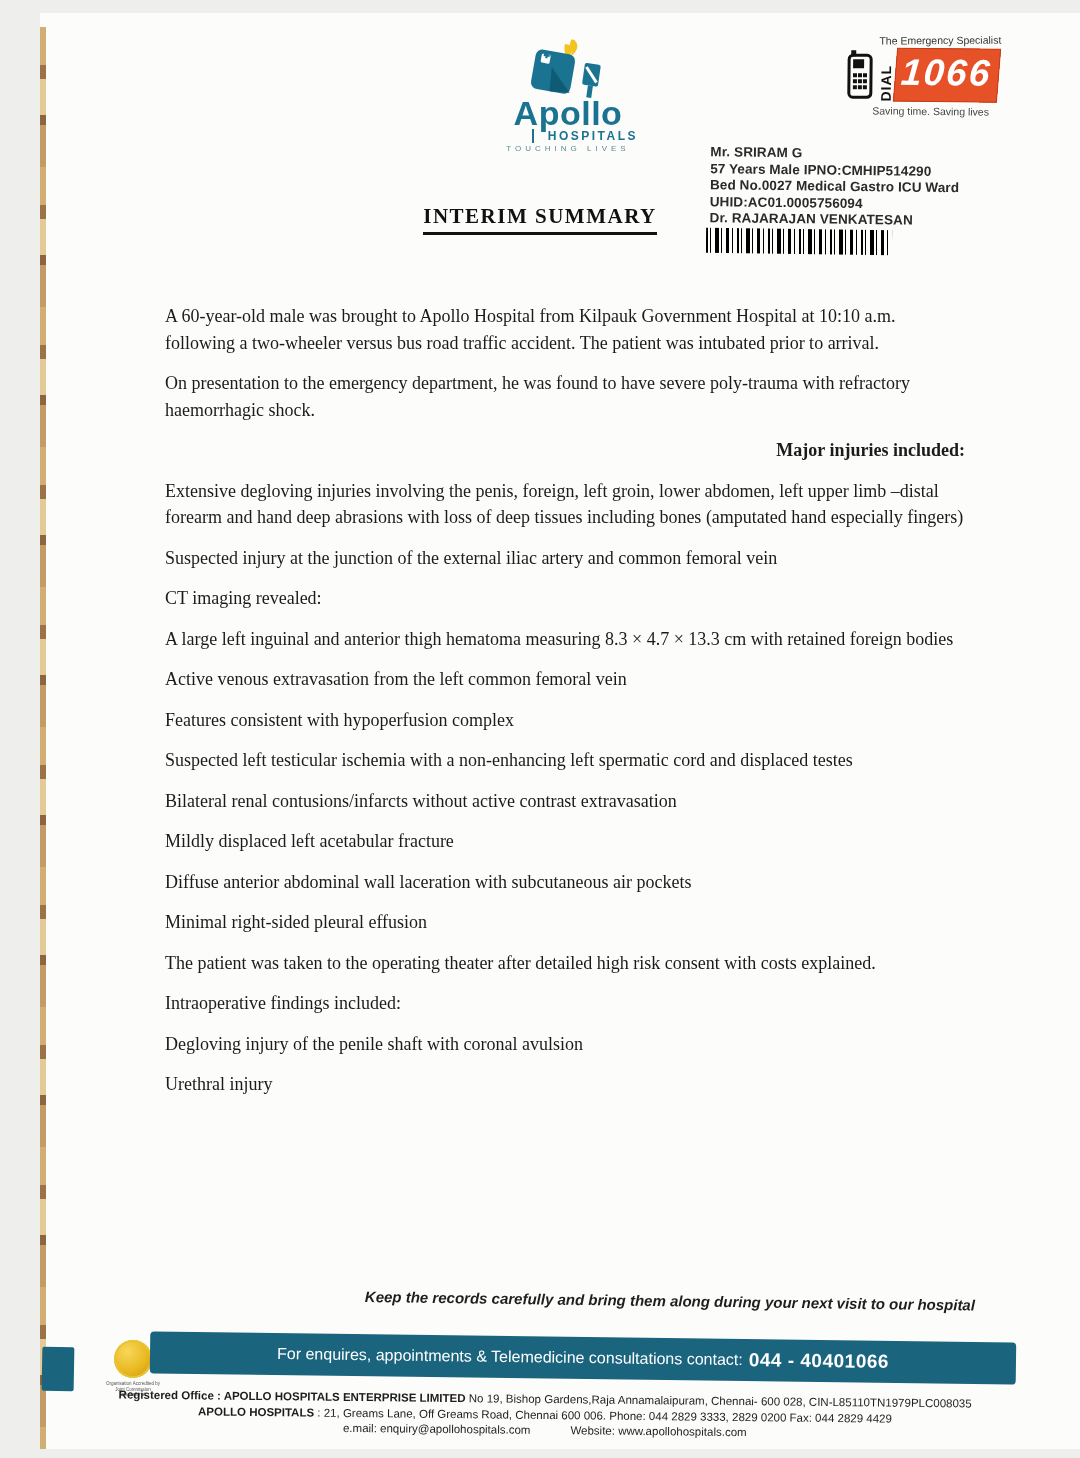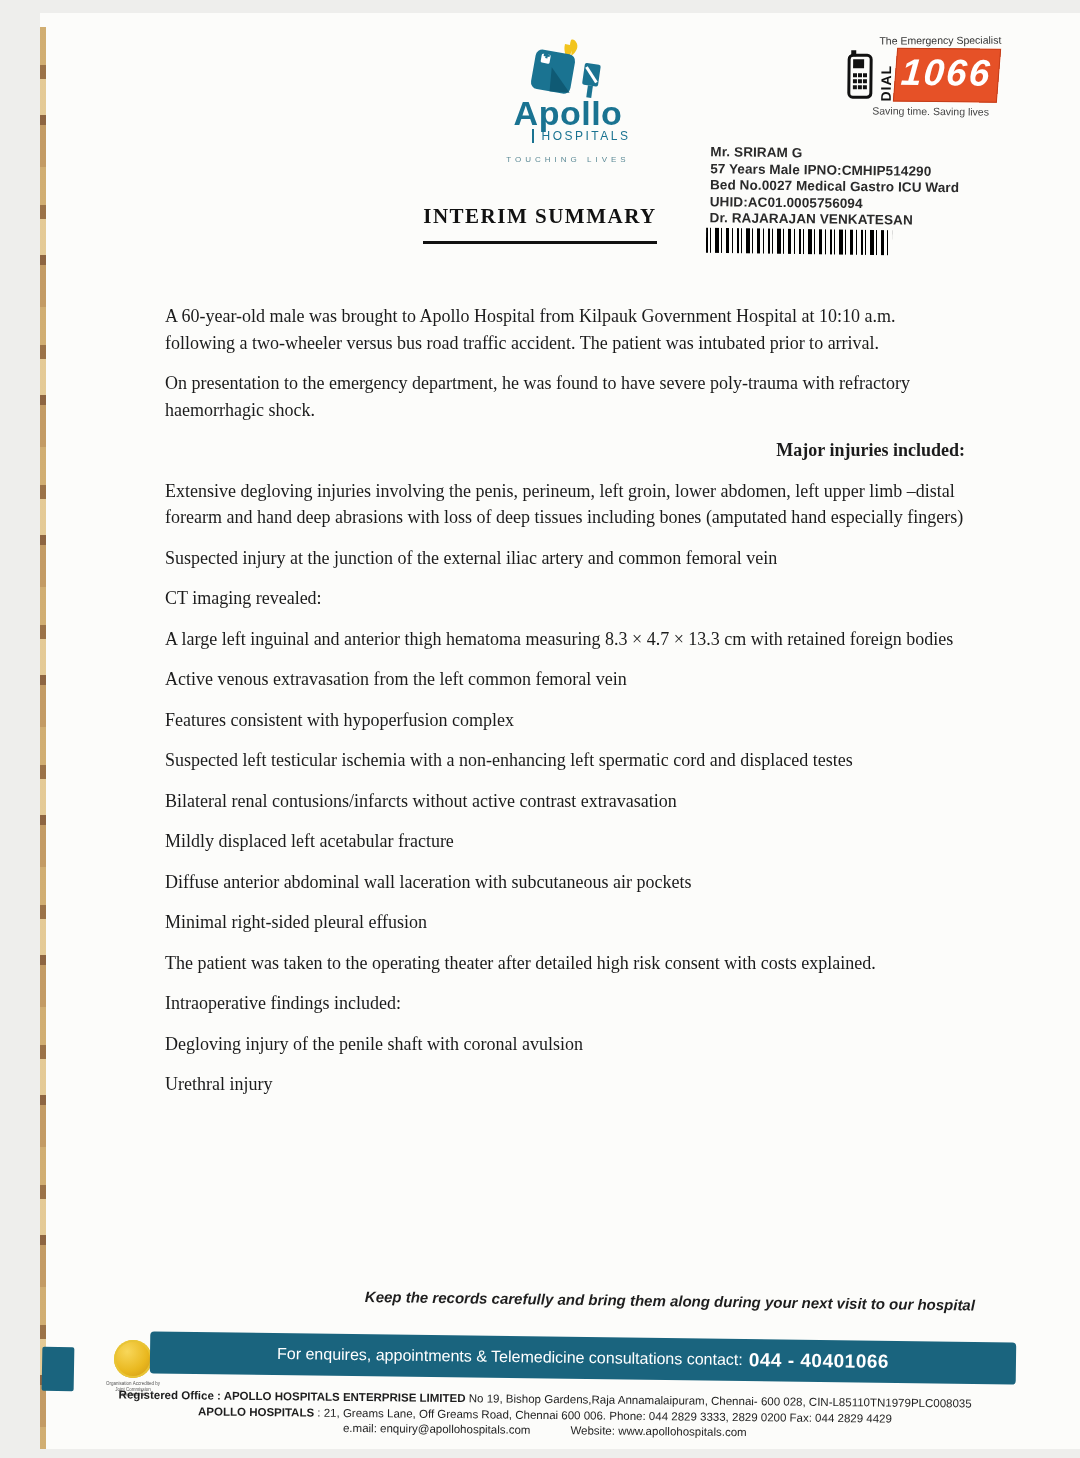--- a/index.html
+++ b/index.html
@@ -21,25 +21,25 @@
   }
 
   
   .logo{position:absolute; left:498px; top:38px; width:140px; text-align:center;}
   .logo-emblem{display:block; margin:0 auto;}
   .logo-word{
     font-weight:bold; font-size:34px; line-height:30px; color:#1a7391;
     letter-spacing:.5px; margin-top:-4px;
   }
   .logo-sub{
-    font-size:12px; letter-spacing:2.5px; color:#1a7391; font-weight:normal;
-    margin:1px 0 0 34px; text-align:center; border-left:2px solid #1a7391; padding-left:0;
+    font-size:12px; letter-spacing:2.5px; color:#1a7391; font-weight:bold;
+    margin:1px 0 0 34px; text-align:right; border-left:2px solid #1a7391; padding-left:0;
   }
   .logo-tag{
-    font-size:8px; letter-spacing:4px; color:#5c8a96; margin-top:12px; text-align:center;
+    font-size:8px; letter-spacing:4px; color:#5c8a96; margin-top:1px; text-align:center;
   }
 
   .emg{position:absolute; left:845px; top:34px; width:172px; transform:rotate(.6deg);}
   .emg-top{font-size:10.5px; color:#333; text-align:center; margin-left:18px; transform:rotate(-1deg);}
   .emg-row{display:flex; align-items:stretch; margin-top:2px;}
   .emg-phone{flex:0 0 auto; margin-top:2px;}
   .emg-dial{
     writing-mode:vertical-rl; transform:rotate(180deg);
     font-weight:bold; font-size:14px; color:#111; letter-spacing:1px;
     display:flex; align-items:center; margin:0 1px 0 3px;
@@ -70,21 +70,21 @@
         #000 26px 27px, transparent 27px 31px);
   }
 
   .doc-title{
     position:absolute; left:340px; top:204px; width:400px; text-align:center;
   }
   .doc-title span{
     display:inline-block;
     font-family:"Liberation Serif", serif; font-weight:bold; font-size:21px;
     letter-spacing:1.5px; color:#111;
-    border-bottom:3px solid #111; padding-bottom:12px;
+    border-bottom:3px solid #111; padding-bottom:3px;
   }
 
   
   .doc-body{
     position:absolute; left:165px; top:281px; width:800px;
     font-family:"Liberation Serif", serif; font-size:18px; line-height:26.5px;
     color:#1b1b1b;
     margin-top:22px;
   }
   .doc-body p{margin:0 0 14px;}
@@ -187,21 +187,21 @@
   <div class="barcode"></div>
 
   <div class="doc-title">
     <span>INTERIM SUMMARY</span>
   </div>
 
   <div class="doc-body">
     <p>A 60-year-old male was brought to Apollo Hospital from Kilpauk Government Hospital at 10:10 a.m. following a two-wheeler versus bus road traffic accident. The patient was intubated prior to arrival.</p>
     <p>On presentation to the emergency department, he was found to have severe poly-trauma with refractory haemorrhagic shock.</p>
     <p class="bold-head">Major injuries included:</p>
-    <p>Extensive degloving injuries involving the penis, perineum, left groin, lower abdomen, left upper limb –distal forearm and hand deep abrasions with loss of deep tissues including bones (amputated hand especially fingers)</p>
+    <p>Extensive degloving injuries involving the penis, foreign, left groin, lower abdomen, left upper limb –distal forearm and hand deep abrasions with loss of deep tissues including bones (amputated hand especially fingers)</p>
     <p>Suspected injury at the junction of the external iliac artery and common femoral vein</p>
     <p>CT imaging revealed:</p>
     <p>A large left inguinal and anterior thigh hematoma measuring 8.3 × 4.7 × 13.3 cm with retained foreign bodies</p>
     <p>Active venous extravasation from the left common femoral vein</p>
     <p>Features consistent with hypoperfusion complex</p>
     <p>Suspected left testicular ischemia with a non-enhancing left spermatic cord and displaced testes</p>
     <p>Bilateral renal contusions/infarcts without active contrast extravasation</p>
     <p>Mildly displaced left acetabular fracture</p>
     <p>Diffuse anterior abdominal wall laceration with subcutaneous air pockets</p>
     <p>Minimal right-sided pleural effusion</p>

